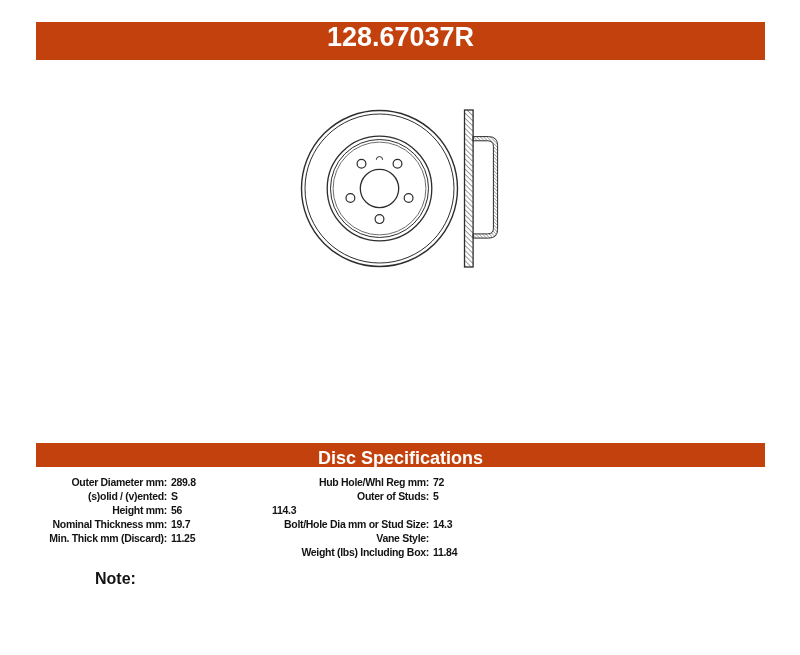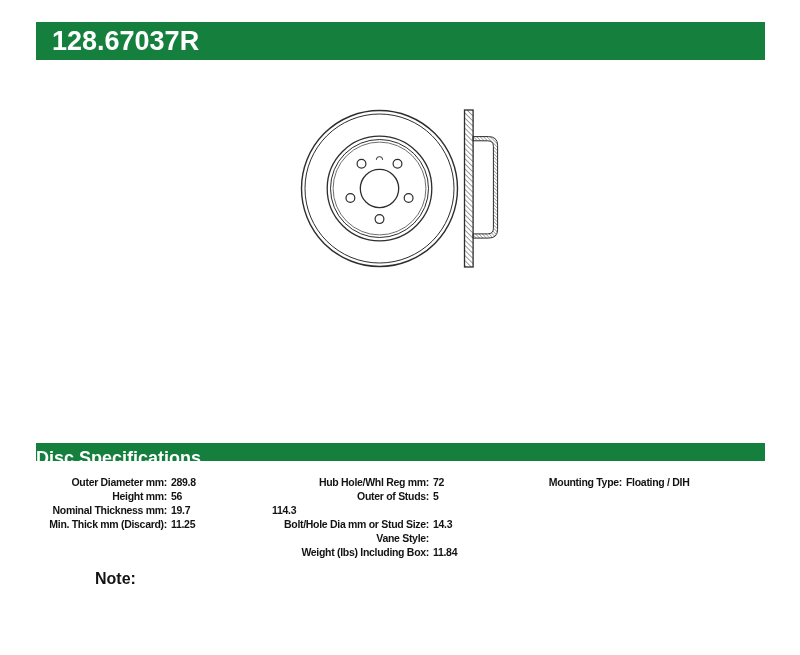--- a/index.html
+++ b/index.html
@@ -6,35 +6,37 @@
   #page {
     position:relative;
     width:800px; height:655px;
     background:#ffffff;
     font-family:"Liberation Sans", sans-serif;
     overflow:hidden;
   }
   .black-bar {
     position:absolute;
     left:36px; width:729px;
-    background:#15803d;
+    background:#c2410c;
     color:#ffffff;
     font-weight:bold;
     box-sizing:border-box;
+    flex-direction:column;
   }
   #header-bar {
     top:22px; height:38px;
     display:flex;
     justify-content:space-between;
     align-items:center;
     padding:0 16px;
     font-size:27px;
   }
   #spec-bar {
-    top:443px; height:18px;
+    top:443px; height:24px;
+    text-align:center;
     line-height:31px;
     font-size:18px;
   }
   #drawing {
     position:absolute;
     left:278px; top:92px;
   }
   .spec-col {
     position:absolute;
     top:475px;
@@ -110,20 +112,24 @@
   <div id="spec-bar" class="black-bar">
     <span>Disc Specifications</span>
   </div>
 
   <div id="spec-col-left" class="spec-col">
     <div class="spec-row">
       <span class="spec-label">Outer Diameter mm:</span>
       <span class="spec-value">289.8</span>
     </div>
     <div class="spec-row">
+      <span class="spec-label">(s)olid / (v)ented:</span>
+      <span class="spec-value">S</span>
+    </div>
+    <div class="spec-row">
       <span class="spec-label">Height mm:</span>
       <span class="spec-value">56</span>
     </div>
     <div class="spec-row">
       <span class="spec-label">Nominal Thickness mm:</span>
       <span class="spec-value">19.7</span>
     </div>
     <div class="spec-row">
       <span class="spec-label">Min. Thick mm (Discard):</span>
       <span class="spec-value">11.25</span>
@@ -149,22 +155,16 @@
     <div class="spec-row">
       <span class="spec-label">Vane Style:</span>
       <span class="spec-value"></span>
     </div>
     <div class="spec-row">
       <span class="spec-label">Weight (lbs) Including Box:</span>
       <span class="spec-value">11.84</span>
     </div>
   </div>
 
-  <div id="spec-col-right" class="spec-col">
-    <div class="spec-row">
-      <span class="spec-label">Mounting Type:</span>
-      <span class="spec-value">Floating / DIH</span>
-    </div>
-  </div>
 
   <div id="note-label">Note:</div>
 
 </div>
 
 </body></html>

